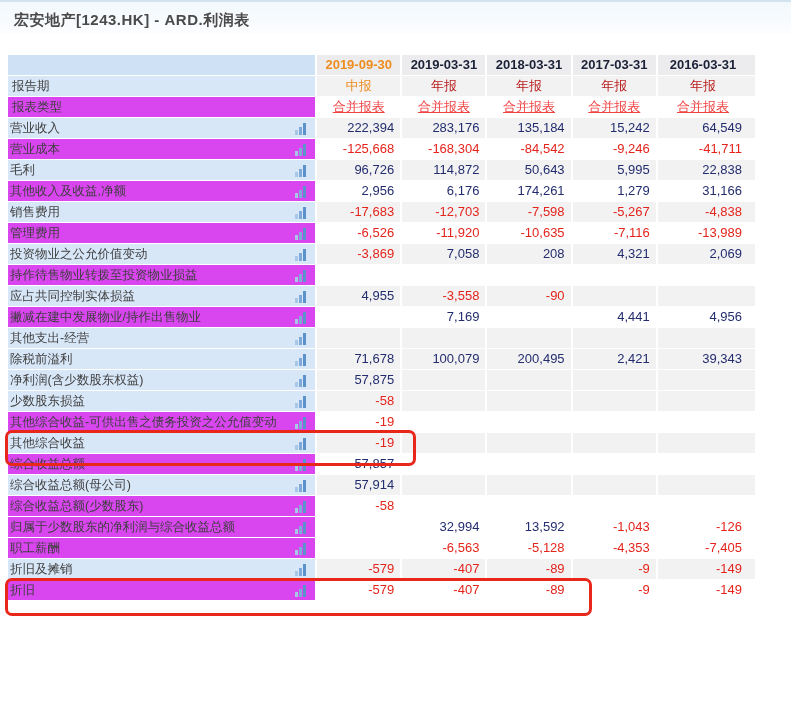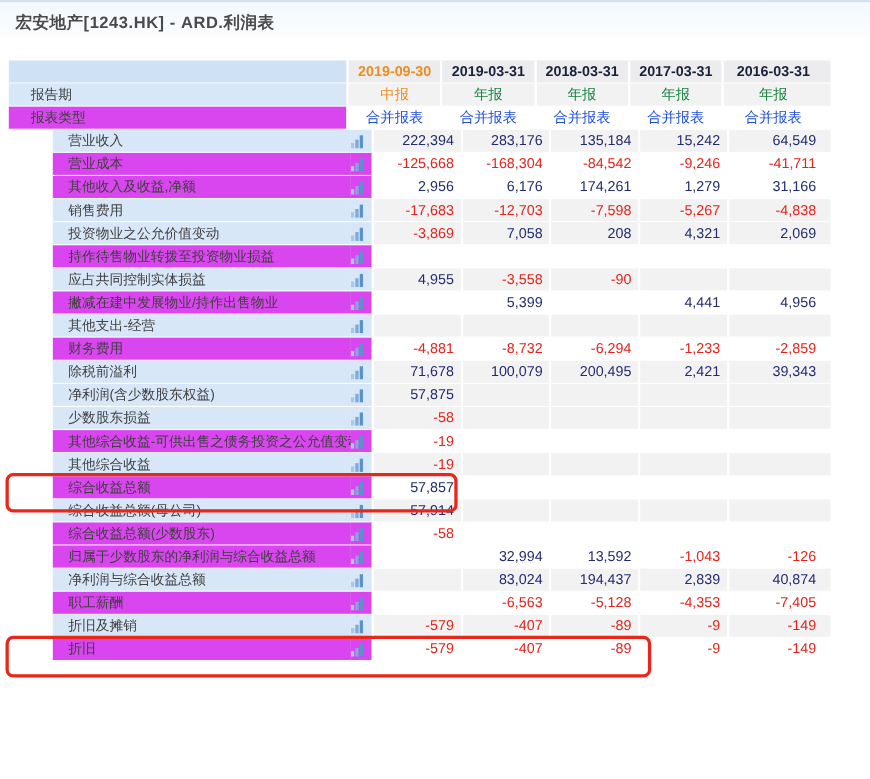--- a/index.html
+++ b/index.html
@@ -15,40 +15,40 @@
   .page-title{
     position:absolute;left:14px;top:9px;font-size:15px;color:#4a4a4a;
     letter-spacing:0.5px;white-space:nowrap;
   }
   .fin-table{position:absolute;left:8px;top:55px;width:747px;}
   .row{display:flex;height:21px;}
   .cell{
     box-sizing:border-box;height:21px;line-height:20px;
     border-bottom:1px solid #fff;font-size:12.5px;white-space:nowrap;overflow:hidden;
   }
-  .lab{width:290px;padding-left:14px;color:#3f3f3f;margin-left:40px;}
+  .lab{width:290px;padding-left:2px;color:#3f3f3f;}
   .ico{width:20px;display:flex;align-items:center;}
-  .labfull{width:310px;padding-left:20px;color:#3f3f3f;}
+  .labfull{width:310px;padding-left:4px;color:#3f3f3f;}
   .num{width:86px;text-align:right;padding-right:6px;border-left:2px solid #fff;font-size:13px;}
   .num.c4{width:100px;padding-right:13px;}
   .cen{text-align:center;padding-right:0;}
   .cen.c4{padding-right:7px;}
   .bg-g{background:#f2f2f3;}
   .bg-w{background:#ffffff;}
   .lab-g{background:#d8e7f8;}
   .lab-w{background:#d946ef;}
   .hdrcell{background:#ececee;font-weight:bold;color:#1a2036;}
   .hdrlab{background:#cfe1f5;}
   .first-col{color:#ed8c1f !important;}
   .pos{color:#232d6e;}
   .neg{color:#e3241c;}
   .hl{background:#a9c3e4 !important;}
   .orange{color:#ed8c1f;}
-  .navy{color:#15803d;}
-  .typ{color:#1d4ed8;}
+  .navy{color:#b91c1c;}
+  .typ{color:#ef4444;text-decoration:underline;}
   .annot{
     position:absolute;border:3px solid #e8261a;border-radius:7px;
     pointer-events:none;background:transparent;z-index:5;
   }
   .barsvg{display:block;}
 </style>
 </head>
 <body>
 
 <div class="topbar">
@@ -104,20 +104,35 @@
           <rect x="8" y="1" width="3" height="12" fill="#5b92cc"></rect>
         </svg>
       </div>
       <div class="cell num bg-w neg">-125,668</div>
       <div class="cell num bg-w neg">-168,304</div>
       <div class="cell num bg-w neg">-84,542</div>
       <div class="cell num bg-w neg">-9,246</div>
       <div class="cell num bg-w c4 neg">-41,711</div>
     </div>
     <div class="row">
+      <div class="cell lab lab-g">毛利</div>
+      <div class="cell ico lab-g">
+        <svg width="12" height="13" class="barsvg">
+          <rect x="0" y="8" width="3" height="5" fill="#a8c6e6"></rect>
+          <rect x="4" y="5" width="3" height="8" fill="#7fa9d9"></rect>
+          <rect x="8" y="1" width="3" height="12" fill="#5b92cc"></rect>
+        </svg>
+      </div>
+      <div class="cell num bg-g pos">96,726</div>
+      <div class="cell num bg-g pos">114,872</div>
+      <div class="cell num bg-g pos">50,643</div>
+      <div class="cell num bg-g pos">5,995</div>
+      <div class="cell num bg-g c4 pos">22,838</div>
+    </div>
+    <div class="row">
       <div class="cell lab lab-w">其他收入及收益,净额</div>
       <div class="cell ico lab-w">
         <svg width="12" height="13" class="barsvg">
           <rect x="0" y="8" width="3" height="5" fill="#a8c6e6"></rect>
           <rect x="4" y="5" width="3" height="8" fill="#7fa9d9"></rect>
           <rect x="8" y="1" width="3" height="12" fill="#5b92cc"></rect>
         </svg>
       </div>
       <div class="cell num bg-w pos">2,956</div>
       <div class="cell num bg-w pos">6,176</div>
@@ -134,20 +149,35 @@
           <rect x="8" y="1" width="3" height="12" fill="#5b92cc"></rect>
         </svg>
       </div>
       <div class="cell num bg-g neg">-17,683</div>
       <div class="cell num bg-g neg">-12,703</div>
       <div class="cell num bg-g neg">-7,598</div>
       <div class="cell num bg-g neg">-5,267</div>
       <div class="cell num bg-g c4 neg">-4,838</div>
     </div>
     <div class="row">
+      <div class="cell lab lab-w">管理费用</div>
+      <div class="cell ico lab-w">
+        <svg width="12" height="13" class="barsvg">
+          <rect x="0" y="8" width="3" height="5" fill="#a8c6e6"></rect>
+          <rect x="4" y="5" width="3" height="8" fill="#7fa9d9"></rect>
+          <rect x="8" y="1" width="3" height="12" fill="#5b92cc"></rect>
+        </svg>
+      </div>
+      <div class="cell num bg-w neg">-6,526</div>
+      <div class="cell num bg-w neg">-11,920</div>
+      <div class="cell num bg-w neg">-10,635</div>
+      <div class="cell num bg-w neg">-7,116</div>
+      <div class="cell num bg-w c4 neg">-13,989</div>
+    </div>
+    <div class="row">
       <div class="cell lab lab-g">投资物业之公允价值变动</div>
       <div class="cell ico lab-g">
         <svg width="12" height="13" class="barsvg">
           <rect x="0" y="8" width="3" height="5" fill="#a8c6e6"></rect>
           <rect x="4" y="5" width="3" height="8" fill="#7fa9d9"></rect>
           <rect x="8" y="1" width="3" height="12" fill="#5b92cc"></rect>
         </svg>
       </div>
       <div class="cell num bg-g neg">-3,869</div>
       <div class="cell num bg-g pos">7,058</div>
@@ -188,54 +218,39 @@
     <div class="row">
       <div class="cell lab lab-w">撇减在建中发展物业/持作出售物业</div>
       <div class="cell ico lab-w">
         <svg width="12" height="13" class="barsvg">
           <rect x="0" y="8" width="3" height="5" fill="#a8c6e6"></rect>
           <rect x="4" y="5" width="3" height="8" fill="#7fa9d9"></rect>
           <rect x="8" y="1" width="3" height="12" fill="#5b92cc"></rect>
         </svg>
       </div>
       <div class="cell num bg-w"></div>
-      <div class="cell num bg-w pos">5,399</div>
+      <div class="cell num bg-w pos">7,169</div>
       <div class="cell num bg-w"></div>
       <div class="cell num bg-w pos">4,441</div>
       <div class="cell num bg-w c4 pos">4,956</div>
     </div>
     <div class="row">
       <div class="cell lab lab-g">其他支出-经营</div>
       <div class="cell ico lab-g">
         <svg width="12" height="13" class="barsvg">
           <rect x="0" y="8" width="3" height="5" fill="#a8c6e6"></rect>
           <rect x="4" y="5" width="3" height="8" fill="#7fa9d9"></rect>
           <rect x="8" y="1" width="3" height="12" fill="#5b92cc"></rect>
         </svg>
       </div>
       <div class="cell num bg-g"></div>
       <div class="cell num bg-g"></div>
       <div class="cell num bg-g"></div>
       <div class="cell num bg-g"></div>
       <div class="cell num bg-g c4"></div>
-    </div>
-    <div class="row">
-      <div class="cell lab lab-w">财务费用</div>
-      <div class="cell ico lab-w">
-        <svg width="12" height="13" class="barsvg">
-          <rect x="0" y="8" width="3" height="5" fill="#a8c6e6"></rect>
-          <rect x="4" y="5" width="3" height="8" fill="#7fa9d9"></rect>
-          <rect x="8" y="1" width="3" height="12" fill="#5b92cc"></rect>
-        </svg>
-      </div>
-      <div class="cell num bg-w neg">-4,881</div>
-      <div class="cell num bg-w neg">-8,732</div>
-      <div class="cell num bg-w neg">-6,294</div>
-      <div class="cell num bg-w neg">-1,233</div>
-      <div class="cell num bg-w c4 neg">-2,859</div>
     </div>
     <div class="row">
       <div class="cell lab lab-g">除税前溢利</div>
       <div class="cell ico lab-g">
         <svg width="12" height="13" class="barsvg">
           <rect x="0" y="8" width="3" height="5" fill="#a8c6e6"></rect>
           <rect x="4" y="5" width="3" height="8" fill="#7fa9d9"></rect>
           <rect x="8" y="1" width="3" height="12" fill="#5b92cc"></rect>
         </svg>
       </div>
@@ -357,35 +372,20 @@
           <rect x="0" y="8" width="3" height="5" fill="#a8c6e6"></rect>
           <rect x="4" y="5" width="3" height="8" fill="#7fa9d9"></rect>
           <rect x="8" y="1" width="3" height="12" fill="#5b92cc"></rect>
         </svg>
       </div>
       <div class="cell num bg-w"></div>
       <div class="cell num bg-w pos">32,994</div>
       <div class="cell num bg-w pos">13,592</div>
       <div class="cell num bg-w neg">-1,043</div>
       <div class="cell num bg-w c4 neg">-126</div>
-    </div>
-    <div class="row">
-      <div class="cell lab lab-g">净利润与综合收益总额</div>
-      <div class="cell ico lab-g">
-        <svg width="12" height="13" class="barsvg">
-          <rect x="0" y="8" width="3" height="5" fill="#a8c6e6"></rect>
-          <rect x="4" y="5" width="3" height="8" fill="#7fa9d9"></rect>
-          <rect x="8" y="1" width="3" height="12" fill="#5b92cc"></rect>
-        </svg>
-      </div>
-      <div class="cell num bg-g"></div>
-      <div class="cell num bg-g pos">83,024</div>
-      <div class="cell num bg-g pos">194,437</div>
-      <div class="cell num bg-g pos">2,839</div>
-      <div class="cell num bg-g c4 pos">40,874</div>
     </div>
     <div class="row">
       <div class="cell lab lab-w">职工薪酬</div>
       <div class="cell ico lab-w">
         <svg width="12" height="13" class="barsvg">
           <rect x="0" y="8" width="3" height="5" fill="#a8c6e6"></rect>
           <rect x="4" y="5" width="3" height="8" fill="#7fa9d9"></rect>
           <rect x="8" y="1" width="3" height="12" fill="#5b92cc"></rect>
         </svg>
       </div>

